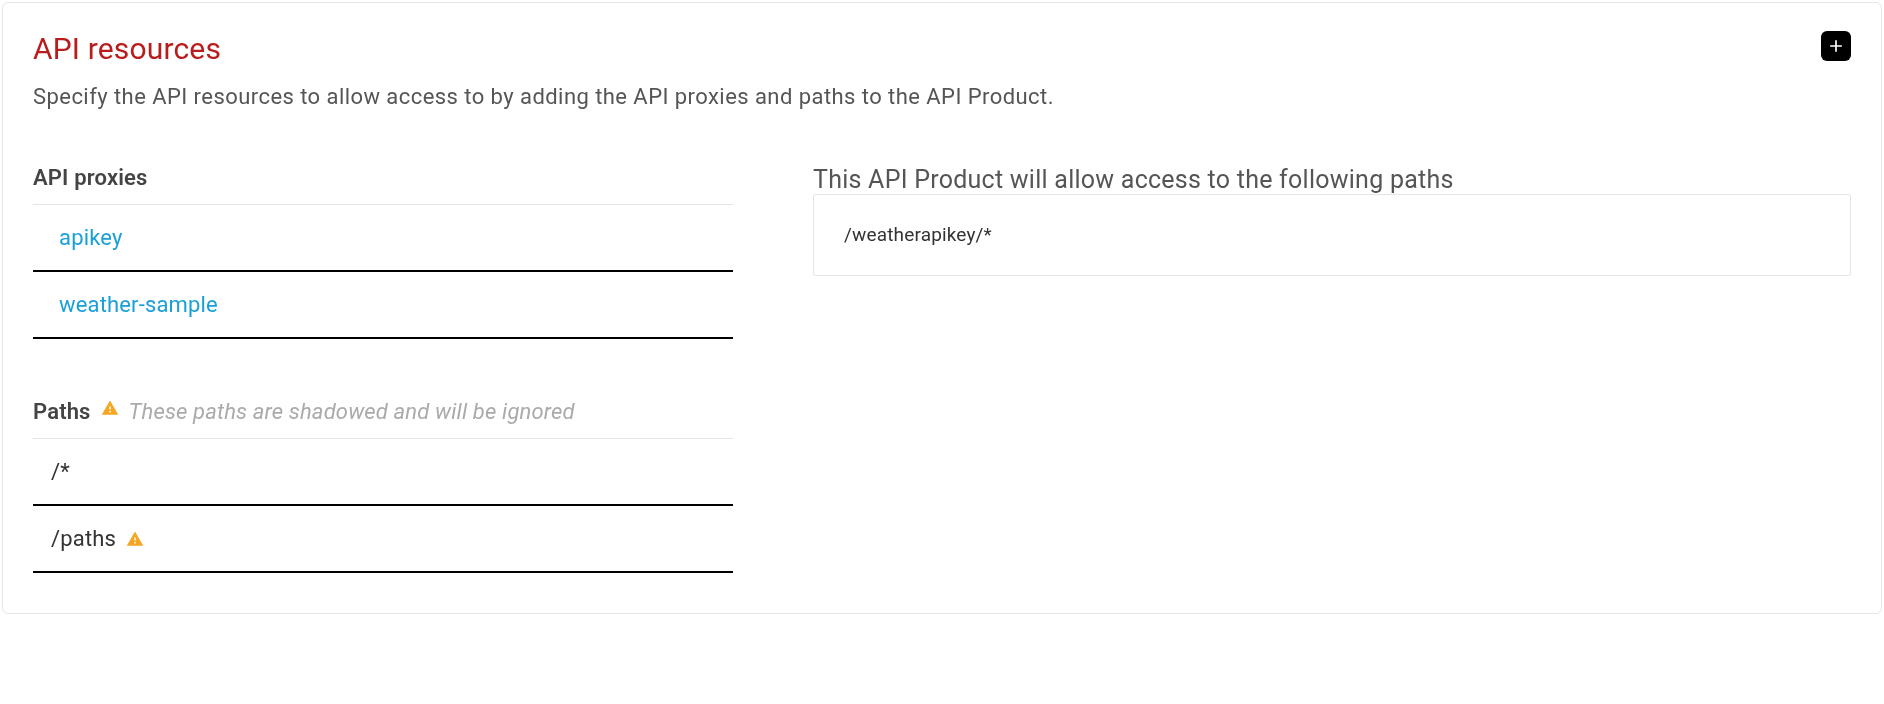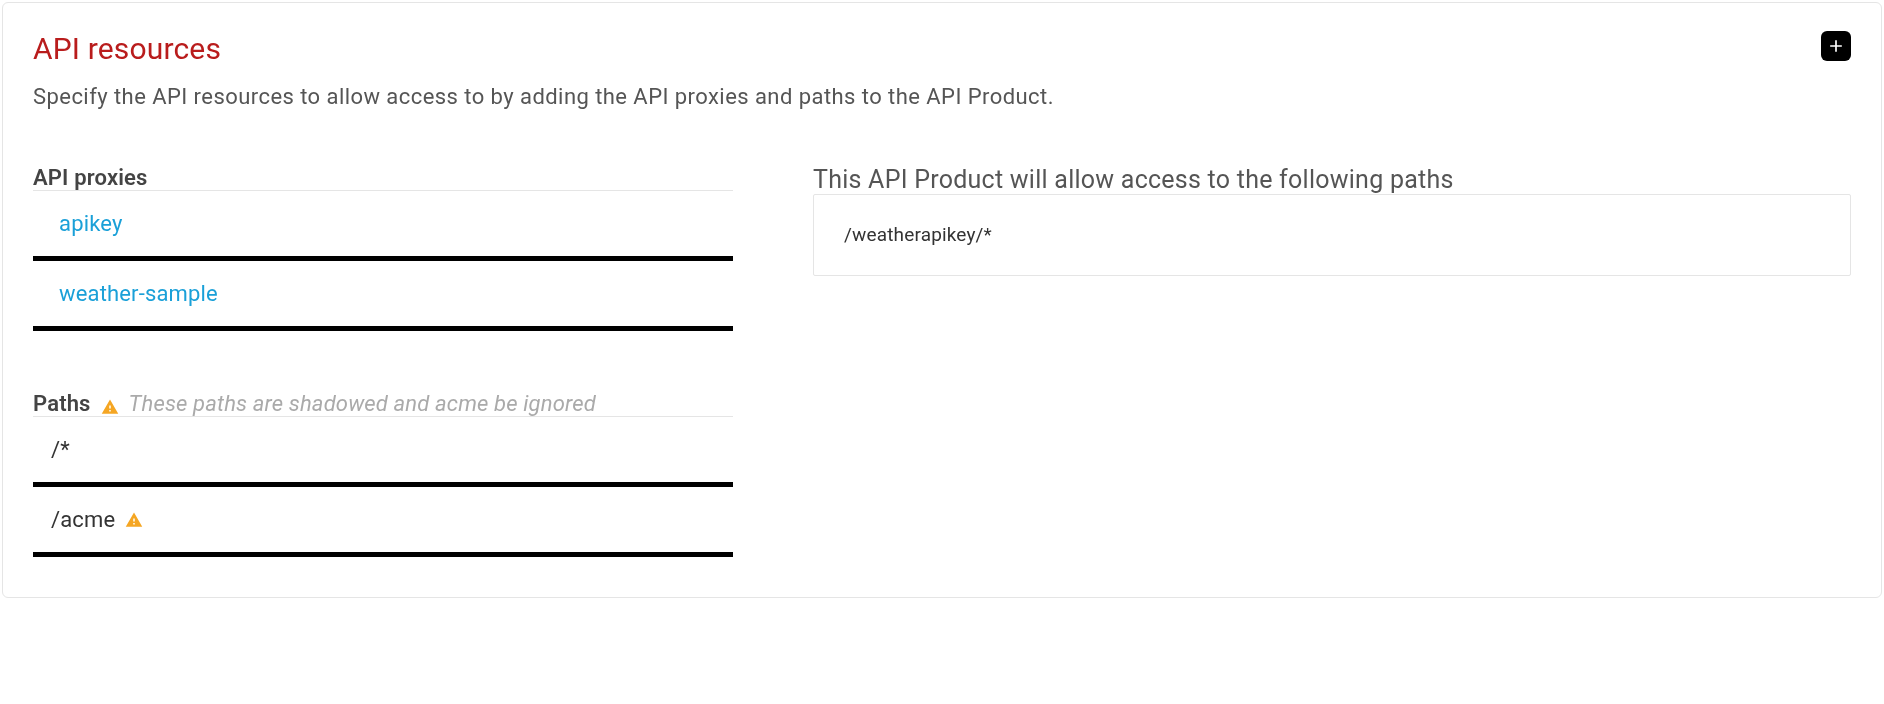--- a/index.html
+++ b/index.html
@@ -58,35 +58,35 @@
     .col-left {
       flex: 0 0 700px;
     }
     .col-right {
       flex: 1;
     }
     .section-header {
       font-size: 22px;
       font-weight: 600;
       color: #444;
-      padding-bottom: 0;
+      padding-bottom: 14px;
       border-bottom: 1px solid #e5e5e5;
       display: flex;
-      align-items: flex-end;
+      align-items: flex-start;
       gap: 10px;
     }
     .section-header .warn-note {
       font-weight: 400;
       font-style: italic;
       color: #aaa;
       font-size: 22px;
     }
     .row {
       padding: 20px 0 20px 26px;
-      border-bottom: 5px solid #000000;
+      border-bottom: 2px solid #000000;
       font-size: 22px;
       display: flex;
       align-items: center;
       gap: 10px;
     }
     .row.link {
       color: #1aa0d8;
       cursor: pointer;
     }
     .row.plain {
@@ -147,28 +147,28 @@
         </div>
 
       <div class="paths-section">
         <div class="section-header">
           <span>Paths</span>
           <span class="warn-icon">
             <svg width="18" height="18" viewBox="0 0 24 24">
                 <path d="M1 21h22L12 2 1 21zm12-3h-2v-2h2v2zm0-4h-2v-4h2v4z"></path>
               </svg>
           </span>
-          <span class="warn-note">These paths are shadowed and acme be ignored</span>
+          <span class="warn-note">These paths are shadowed and will be ignored</span>
         </div>
         <div id="paths-list">
             <div class="row plain">
               <span>/*</span>
             </div>
             <div class="row plain">
-              <span>/acme</span>
+              <span>/paths</span>
               <span class="warn-icon">
                 <svg width="18" height="18" viewBox="0 0 24 24">
                   <path d="M1 21h22L12 2 1 21zm12-3h-2v-2h2v2zm0-4h-2v-4h2v4z"></path>
                 </svg>
               </span>
             </div>
           </div>
       </div>
     </div>
 

